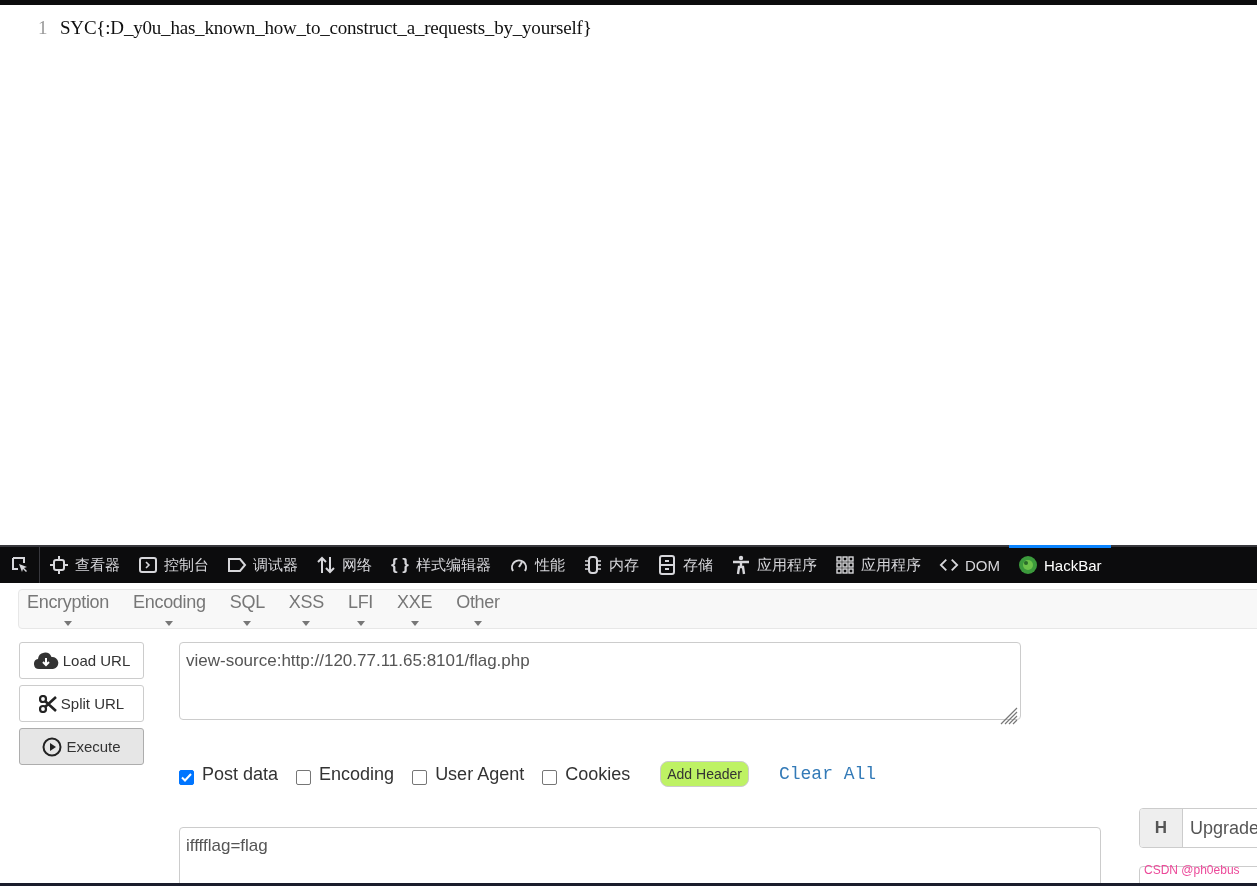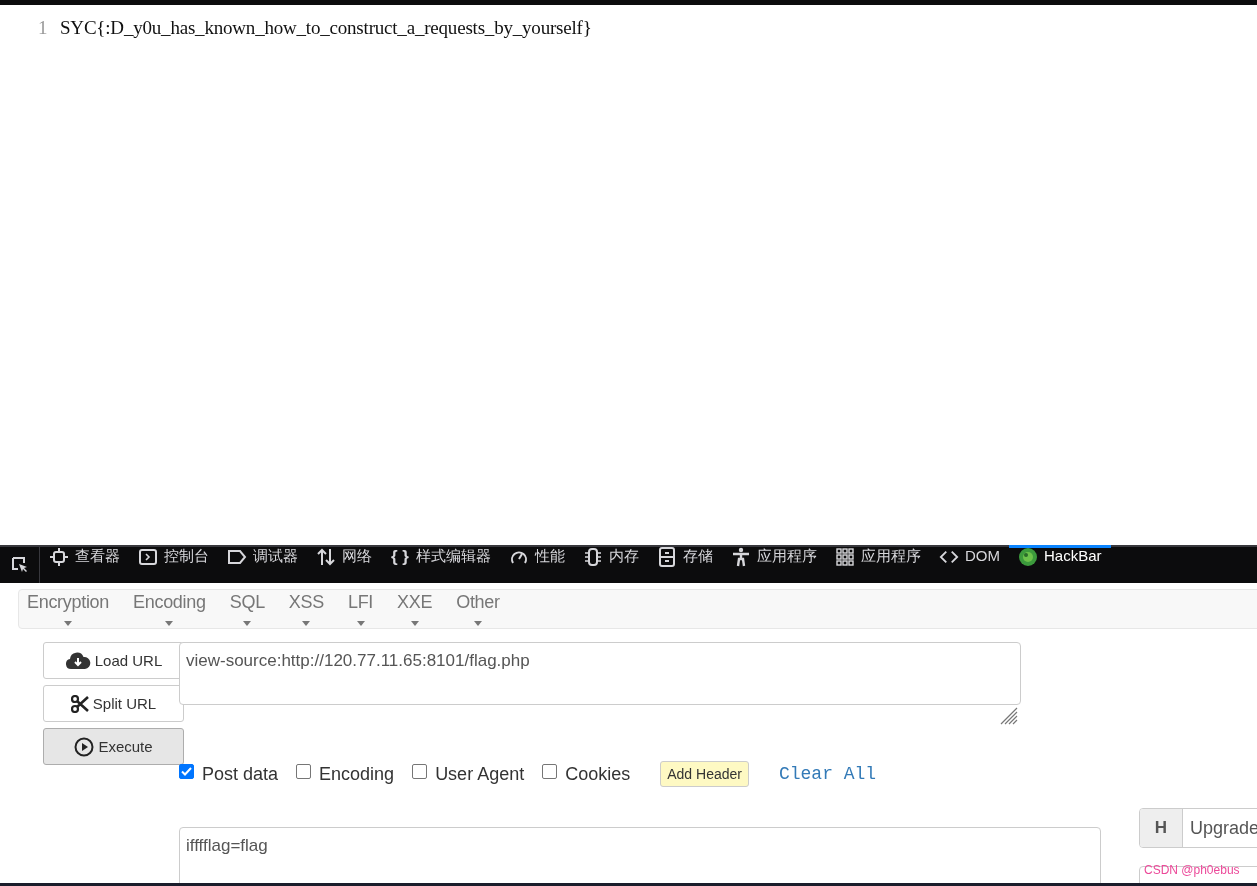--- a/index.html
+++ b/index.html
@@ -3,37 +3,37 @@
 <meta charset="utf-8">
 <style>
   * { box-sizing: border-box; margin: 0; padding: 0; }
   html, body { width: 1257px; height: 886px; overflow: hidden; background: #fff; font-family: "Liberation Sans", sans-serif; }
   .topbar { position: absolute; left: 0; top: 0; width: 1257px; height: 5px; background: #0c0c0d; }
   .source-view { position: absolute; left: 0; top: 5px; width: 1257px; height: 540px; background: #fff; }
   .src-line { position: absolute; left: 38px; top: 12px; font-family: "Liberation Serif", serif; font-size: 19px; color: #111; white-space: nowrap; letter-spacing: -0.2px; }
   .src-line .ln { color: #999; display: inline-block; width: 22px; }
   .devtools-bar { position: absolute; left: 0; top: 545px; width: 1257px; height: 38px; background: #0c0c0d; border-top: 2px solid #38383d; display: flex; align-items: center; color: #d7d7db; font-size: 15px; }
   .dt-pick { width: 40px; height: 100%; display: flex; align-items: center; justify-content: center; border-right: 1px solid #38383d; }
-  .dt-tab { display: flex; height: 100%; padding: 0 9px; gap: 6px; white-space: nowrap; position: relative; }
+  .dt-tab { display: flex; align-items: center; height: 100%; padding: 0 9px; gap: 6px; white-space: nowrap; position: relative; }
   .dt-tab .ico { width: 20px; height: 20px; display: inline-flex; align-items: center; justify-content: center; }
   .dt-tab.active { color: #fff; }
   .dt-tab.active::before { content: ""; position: absolute; left: 0; right: 0; top: -2px; height: 3px; background: #0a84ff; }
   .hackbar { position: absolute; left: 0; top: 583px; width: 1257px; height: 303px; background: #fff; }
   .menubar { position: absolute; left: 18px; top: 6px; width: 1250px; height: 40px; background: #f8f8f8; border: 1px solid #e7e7e7; border-radius: 4px; display: flex; align-items: center; padding-left: 8px; }
   .menu-item { color: #777; font-size: 18px; margin-right: 24px; display: flex; align-items: center; gap: 6px; letter-spacing: -0.3px; flex-direction: column; }
   .caret { width: 0; height: 0; border-left: 4px solid transparent; border-right: 4px solid transparent; border-top: 5px solid #777; margin-top: 2px; }
-  .side-btn { position: absolute; left: 19px; width: 141px; height: 37px; border: 1px solid #ccc; border-radius: 3px; background: #fff; display: flex; align-items: center; justify-content: center; gap: 4px; font-size: 15px; color: #333; margin-left: 24px; }
+  .side-btn { position: absolute; left: 19px; width: 125px; height: 37px; border: 1px solid #ccc; border-radius: 3px; background: #fff; display: flex; align-items: center; justify-content: center; gap: 4px; font-size: 15px; color: #333; }
   .side-btn.exec { background: #e6e6e6; border-color: #adadad; }
-  .url-box { position: absolute; left: 179px; top: 59px; width: 842px; height: 63px; border: 1px solid #ccc; border-radius: 4px; padding: 8px 6px; font-size: 17px; color: #555; background: #fff; resize: both; font-family: "Liberation Sans", sans-serif; }
+  .url-box { position: absolute; left: 179px; top: 59px; width: 842px; height: 78px; border: 1px solid #ccc; border-radius: 4px; padding: 8px 6px; font-size: 17px; color: #555; background: #fff; resize: both; font-family: "Liberation Sans", sans-serif; }
   .resize-grip { position: absolute; left: 1000px; top: 124px; width: 18px; height: 18px; }
   .opts { position: absolute; left: 179px; top: 178px; display: flex; align-items: center; font-size: 18px; color: #333; }
-  .opt { display: flex; align-items: flex-start; margin-right: 18px; gap: 8px; }
+  .opt { display: flex; align-items: flex-end; margin-right: 18px; gap: 8px; }
   .cb { width: 15px; height: 15px; border: 1.5px solid #767676; border-radius: 2px; background: #fff; display: inline-flex; align-items: center; justify-content: center; }
   .cb.checked { background: #0075ff; border-color: #0075ff; }
-  .add-header { border: 1px solid #ccc; border-radius: 3px; padding: 4px 6px; font-size: 14px; color: #333; background: #fef9c3; margin-left: 12px; margin-right: 30px; }
+  .add-header { border: 1px solid #ccc; border-radius: 8px; padding: 4px 6px; font-size: 14px; color: #333; background: #bef264; margin-left: 12px; margin-right: 30px; }
   .clear-all { color: #337ab7; font-size: 18px; font-family: Liberation Mono, monospace; }
   .post-box { position: absolute; left: 179px; top: 244px; width: 922px; height: 70px; border: 1px solid #ccc; border-radius: 4px; padding: 8px 6px; font-size: 17px; color: #555; background: #fff; }
   .hdr-group { position: absolute; left: 1139px; top: 225px; width: 130px; height: 40px; border: 1px solid #ccc; border-radius: 4px; display: flex; overflow: hidden; }
   .hdr-key { width: 43px; background: #eee; border-right: 1px solid #ccc; display: flex; align-items: center; justify-content: center; font-weight: bold; font-size: 17px; color: #555; }
   .hdr-val { padding-left: 7px; display: flex; align-items: center; font-size: 18px; color: #555; }
   .hdr-group2 { position: absolute; left: 1139px; top: 283px; width: 130px; height: 40px; border: 1px solid #ccc; border-radius: 4px; background: #fff; }
   .watermark { position: absolute; left: 1144px; top: 280px; font-size: 12px; color: #ec4899; }
   .bottombar { position: absolute; left: 0; top: 883px; width: 1257px; height: 3px; background: #1a1d2b; }
 </style>
 </head>

